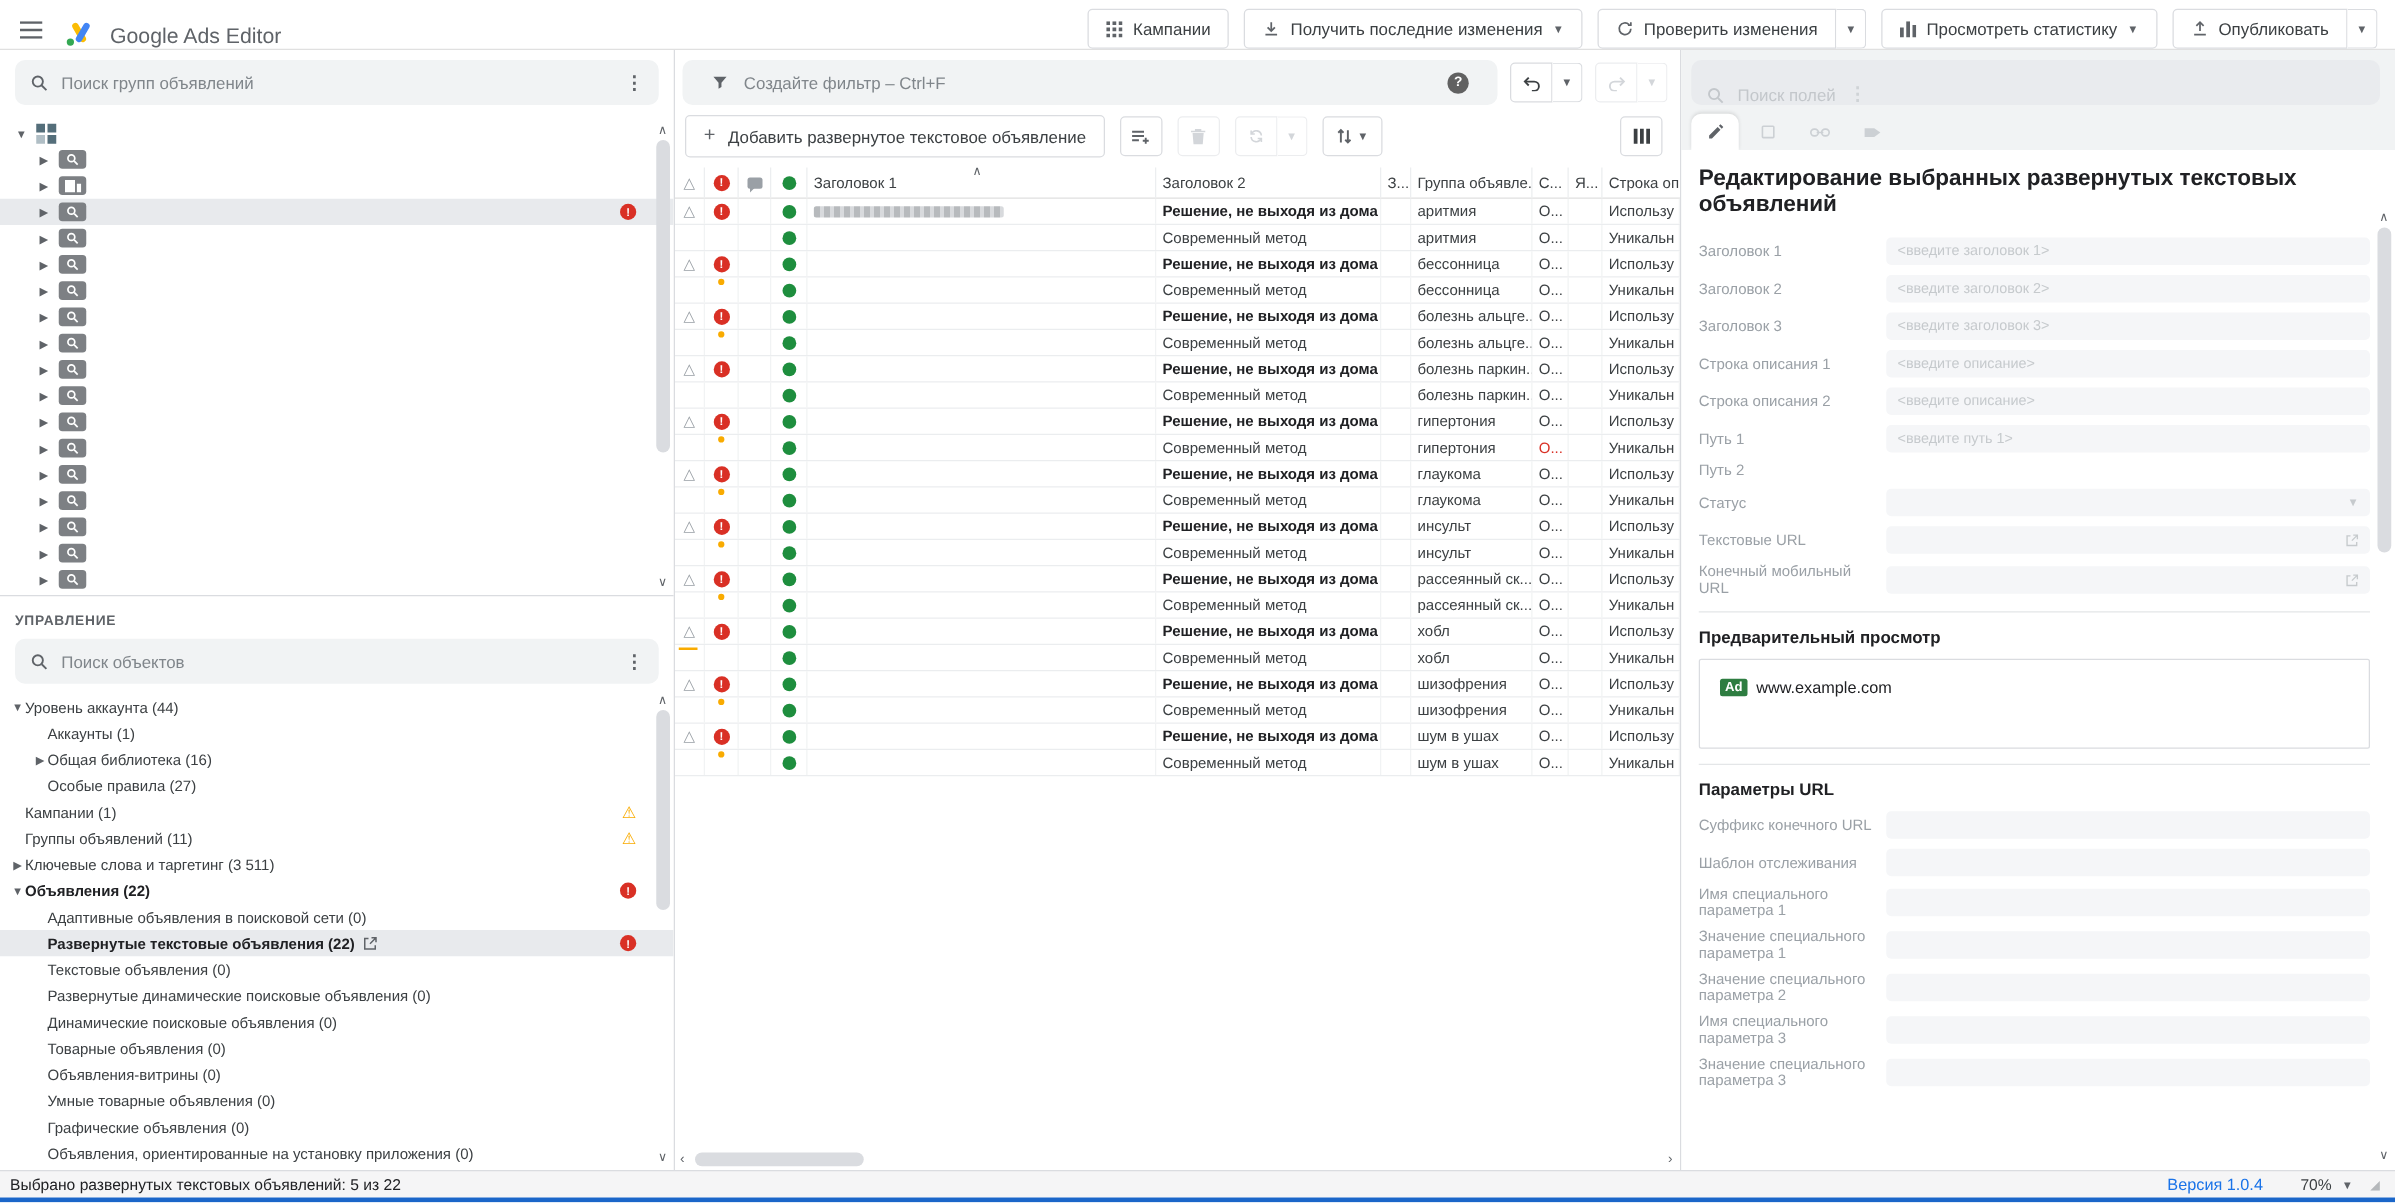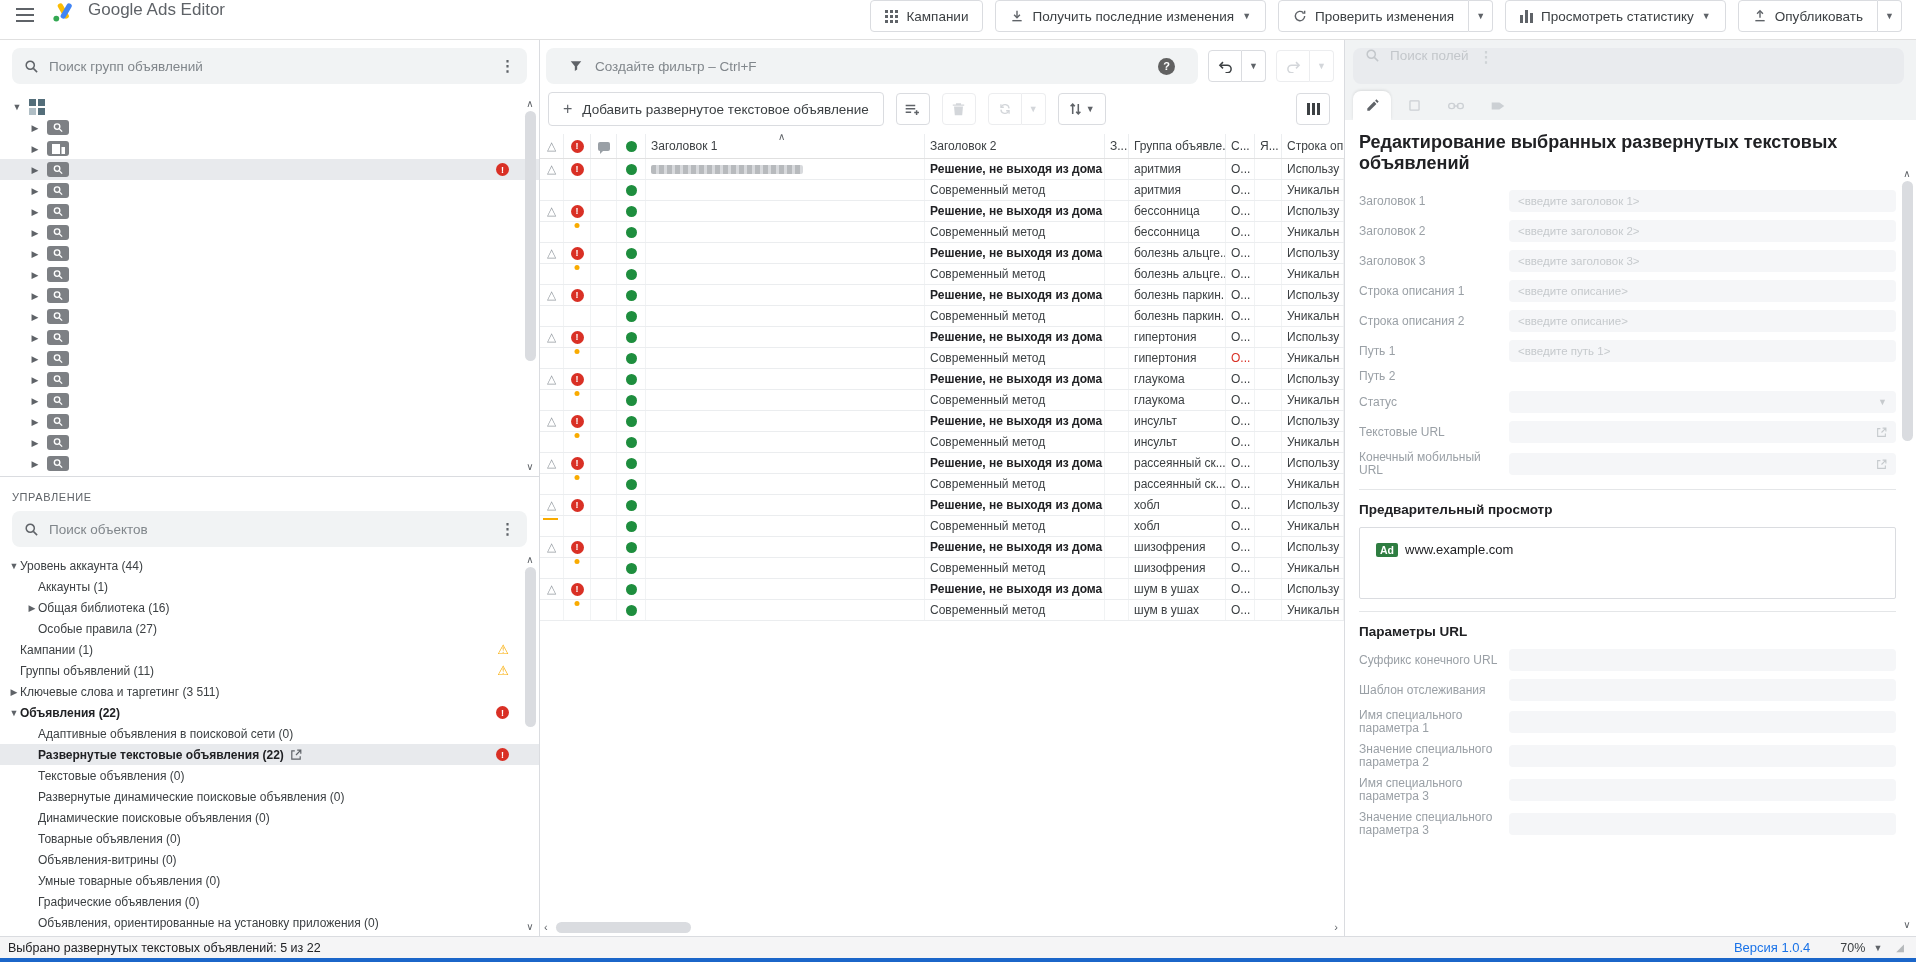--- a/index.html
+++ b/index.html
@@ -1,20 +1,20 @@
 <!DOCTYPE html>
 <html><head>
 <meta charset="utf-8">
 <style>
   html,body{margin:0;padding:0;background:#fff}
   .app{width:1916px;height:962px;position:relative;overflow:hidden;background:#fff;
        font-family:"Liberation Sans",sans-serif;font-size:13px;color:#3c4043}
   svg{display:block}
   
-  .topbar{height:40px;border-bottom:1px solid #e0e0e0;display:flex;align-items:flex-start;padding:0 10px;gap:10px;box-sizing:border-box}
+  .topbar{height:40px;border-bottom:1px solid #e0e0e0;display:flex;align-items:flex-end;padding:0 10px;gap:10px;box-sizing:border-box}
   .hamb{width:30px;height:30px;display:flex;align-items:center;justify-content:center;color:#5f6368}
   .logo{width:26px;height:24px}
   .apptitle{font-size:17px;color:#5f6368;margin-left:2px;white-space:nowrap}
   .tbright{margin-left:auto;display:flex;align-items:center;gap:12px;padding-right:4px}
   .btn{display:flex;align-items:center;gap:8px;height:32px;padding:0 14px;border:1px solid #dadce0;border-radius:4px;
        background:#fff;font-size:13.5px;color:#3c4043;white-space:nowrap;box-sizing:border-box;cursor:default}
   .car{font-size:9px;color:#5f6368}
   .split{display:flex}
   .split .btn{border-radius:4px 0 0 4px}
   .carbtn{width:24px;height:32px;border:1px solid #dadce0;border-left:none;border-radius:0 4px 4px 0;background:#fff;
@@ -33,21 +33,21 @@
   .arr{color:#5f6368;font-size:9px;width:10px;text-align:center;flex-shrink:0}
   .gicon{width:22px;height:15px;border-radius:3px;background:#7d8084;display:flex;align-items:center;justify-content:center;color:#fff}
   .acct{width:16px;height:16px;display:grid;grid-template-columns:7px 7px;grid-template-rows:7px 7px;gap:2px}
   .acct i{background:#546e7a}.acct i.lt{background:#b0bec5}
   .errb{width:13px;height:13px;border-radius:50%;background:#d93025;color:#fff;font-size:9px;font-weight:700;
         display:flex;align-items:center;justify-content:center;flex-shrink:0}
   .rowbadge{margin-left:auto;margin-right:30px}
   .warnic{color:#f9ab00;font-size:13px;line-height:13px}
   .vsb{position:absolute;width:14px;display:flex;flex-direction:column;align-items:center;font-size:10px;color:#5f6368}
   .vth{width:11px;background:#dadce0;border-radius:6px;margin:2px 0}
-  .sechead{font-size:11px;font-weight:400;color:#5f6368;letter-spacing:.6px;margin:14px 12px 0;height:14px}
+  .sechead{font-size:11px;font-weight:700;color:#5f6368;letter-spacing:.6px;margin:14px 12px 0;height:14px}
   .mtree{margin-top:6px;overflow:hidden}
   .mrow{height:21px;display:flex;align-items:center;font-size:12px;color:#3c4043;padding-left:8px;position:relative}
   .mrow .arr{width:12px}
   .mrow.ind1{padding-left:26px}
   .mrow.bold .lbl{font-weight:700;color:#202124}
   .mrow.sel{background:#e8eaed}
   .extic{margin-left:6px;color:#5f6368}
   
   .middle{width:805px;border-right:1px solid #dadce0;box-sizing:border-box;position:relative;display:flex;flex-direction:column;background:#fff}
   .mtop{display:flex;align-items:center;gap:10px;padding:8px 10px 4px 6px}
@@ -87,21 +87,21 @@
   .combub:after{content:"";position:absolute;left:2px;bottom:-3px;border:3px solid transparent;border-top-color:#9aa0a6;border-left-color:#9aa0a6;width:0;height:0}
   .minidot{position:absolute;top:1px;left:50%;transform:translateX(-50%);width:5px;height:5px;border-radius:50%;background:#f9ab00}
   .minidash{position:absolute;top:2px;left:3px;width:15px;height:2px;background:#f9ab00}
   .redtext{color:#d93025}
   .redact{width:152px;height:9px;border-radius:2px;background:repeating-linear-gradient(90deg,#b7babd 0 5px,#d8dadd 5px 8px);filter:blur(.5px)}
   .hsb{position:absolute;bottom:2px;left:4px;right:6px;height:14px;display:flex;align-items:center;color:#5f6368;font-size:11px}
   .hth{width:135px;height:11px;background:#dadce0;border-radius:6px;margin-left:8px}
   .hsp{flex:1}
   
   .right{flex:1;background:#f1f3f4;position:relative;overflow:hidden;display:flex;flex-direction:column}
-  .rpill{height:36px;background:#e9ebee;border-radius:8px;display:flex;align-items:flex-start;gap:10px;padding:0 12px;
+  .rpill{height:36px;background:#e9ebee;border-radius:8px;display:flex;align-items:flex-end;gap:10px;padding:0 12px;
          margin:8px 12px 4px 8px;color:#c3c7cb;font-size:13.5px}
   .rpill .dots{color:#cfd3d6}
   .rtabs{display:flex;align-items:flex-end;height:32px;padding-left:8px;gap:4px}
   .rtab{width:38px;height:29px;display:flex;align-items:center;justify-content:center;border-radius:8px 8px 0 0;color:#ccd0d4}
   .rtab.active{background:#fff;color:#5f6368;box-shadow:0 -1px 3px rgba(0,0,0,.1)}
   .rcard{background:#fff;flex:1;padding:10px 20px 0 14px;overflow:hidden;position:relative}
   .rhead{font-size:18px;font-weight:700;color:#202124;margin:2px 0 16px}
   .frow{display:flex;align-items:center;margin-bottom:8px}
   .flabel{width:150px;flex-shrink:0;font-size:12px;color:#9aa0a6;line-height:13px;padding-right:10px;box-sizing:border-box}
   .finput{flex:1;height:22px;background:#f5f6f8;border-radius:4px;display:flex;align-items:center;padding:0 9px;
@@ -1121,20 +1121,24 @@
             </div>
             <div class="frow">
               <div class="flabel">Шаблон отслеживания</div>
               <div class="finput"></div>
             </div>
             <div class="frow">
               <div class="flabel">Имя специального параметра 1</div>
               <div class="finput"></div>
             </div>
             <div class="frow">
+              <div class="flabel">Значение специального параметра 1</div>
+              <div class="finput"></div>
+            </div>
+            <div class="frow">
               <div class="flabel">Значение специального параметра 2</div>
               <div class="finput"></div>
             </div>
             <div class="frow">
               <div class="flabel">Имя специального параметра 3</div>
               <div class="finput"></div>
             </div>
             <div class="frow">
               <div class="flabel">Значение специального параметра 3</div>
               <div class="finput"></div>

